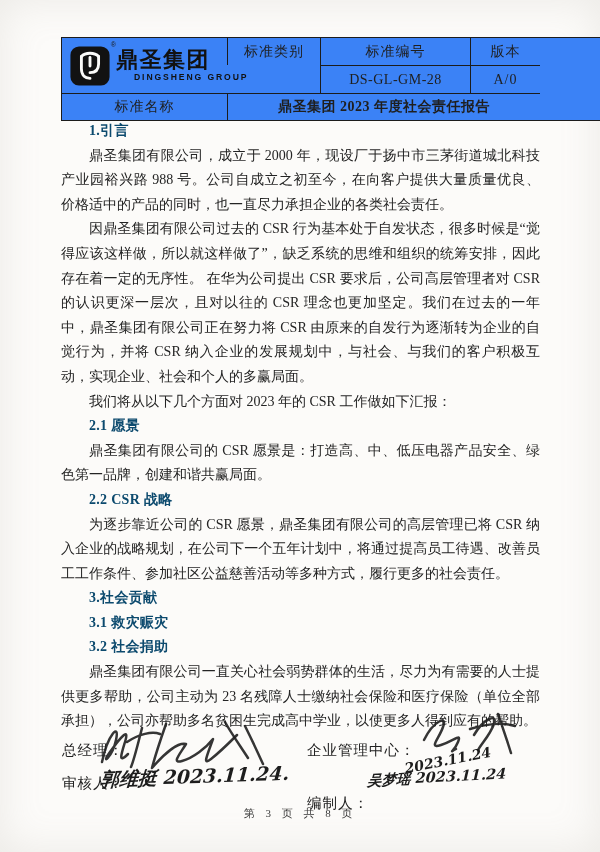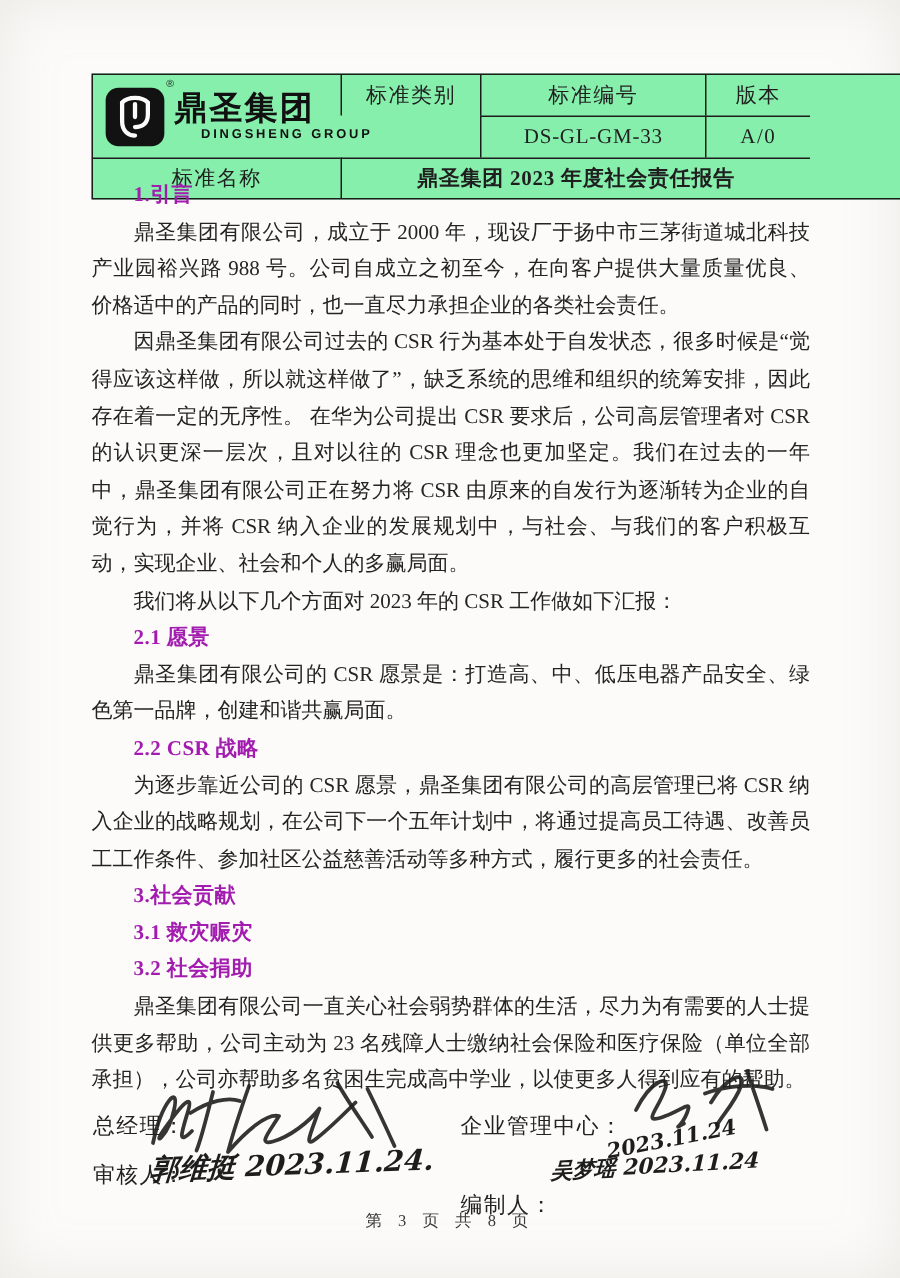--- a/index.html
+++ b/index.html
@@ -9,27 +9,27 @@
     font-family:"Liberation Serif","DejaVu Serif",serif;
   }
   .page{
     position:relative;width:600px;height:852px;
     background:#fcfbf9;color:#262626;overflow:hidden;
     box-shadow:inset 0 0 40px rgba(160,155,145,.18);
   }
 
   
   .doc-table{
-    position:absolute;left:61px;top:49px;width:540px;
+    position:absolute;left:61px;top:37px;width:540px;
     border:1.6px solid #1c1c1c;
     display:grid;
     grid-template-columns:165px 93px 150px 70px;
     grid-template-rows:27px 28px 27px;
     box-sizing:border-box;
-    background:#86efac;
+    background:#3b82f6;
   }
   .cell{
     display:flex;align-items:center;justify-content:center;
     font-size:14px;color:#1f1f1f;letter-spacing:1px;
     box-sizing:border-box;white-space:nowrap;
   }
   .bl{border-left:1.5px solid #1c1c1c;}
   .bt{border-top:1.5px solid #1c1c1c;}
   .logo-cell{grid-row:1/3;grid-column:1;display:flex;align-items:center;justify-content:flex-start;padding-left:7px;}
   .r1c2{grid-row:1;grid-column:2;}
@@ -58,21 +58,21 @@
 
   
   .body-text{
     position:absolute;left:61px;top:119px;width:479px;
     font-size:14px;line-height:24.6px;text-align:justify;
     color:#242424;
   }
   .body-text p,.body-text h3{
     margin:0;padding:0;text-indent:2em;font-size:inherit;line-height:inherit;
   }
-  .body-text h3{font-weight:bold;color:#a21caf;letter-spacing:.3px;}
+  .body-text h3{font-weight:bold;color:#0c4a6e;letter-spacing:.3px;}
 
   
   .sig-label{
     position:absolute;font-size:14.5px;color:#222;letter-spacing:1px;white-space:nowrap;
   }
   .hand{
     position:absolute;color:#1d1d1d;white-space:nowrap;
     font-family:"DejaVu Serif","Liberation Serif",serif;
     font-style:italic;font-weight:bold;
   }
@@ -118,21 +118,21 @@
       <span class="logo-text">
         <div class="logo-cn">鼎圣集团</div>
         <div class="logo-en">DINGSHENG GROUP</div>
       </span>
     </div>
 
     <div class="cell r1c2 bl">标准类别</div>
     <div class="cell r1c3 bl">标准编号</div>
     <div class="cell r1c4 bl">版本</div>
 
-    <div class="cell r2c3 bl bt">DS-GL-GM-33</div>
+    <div class="cell r2c3 bl bt">DS-GL-GM-28</div>
     <div class="cell r2c4 bl bt">A/0</div>
 
     <div class="cell r3c1 bt">标准名称</div>
     <div class="cell r3c2 bl bt">鼎圣集团 2023 年度社会责任报告</div>
   </div>
 
   <div class="body-text">
     <h3>1.引言</h3>
     <p>鼎圣集团有限公司，成立于 2000 年，现设厂于扬中市三茅街道城北科技产业园裕兴路 988 号。公司自成立之初至今，在向客户提供大量质量优良、 价格适中的产品的同时，也一直尽力承担企业的各类社会责任。</p>
     <p>因鼎圣集团有限公司过去的 CSR 行为基本处于自发状态，很多时候是“觉得应该这样做，所以就这样做了”，缺乏系统的思维和组织的统筹安排，因此存在着一定的无序性。 在华为公司提出 CSR 要求后，公司高层管理者对 CSR 的认识更深一层次，且对以往的 CSR 理念也更加坚定。我们在过去的一年中，鼎圣集团有限公司正在努力将 CSR 由原来的自发行为逐渐转为企业的自觉行为，并将 CSR 纳入企业的发展规划中，与社会、与我们的客户积极互动，实现企业、社会和个人的多赢局面。</p>

